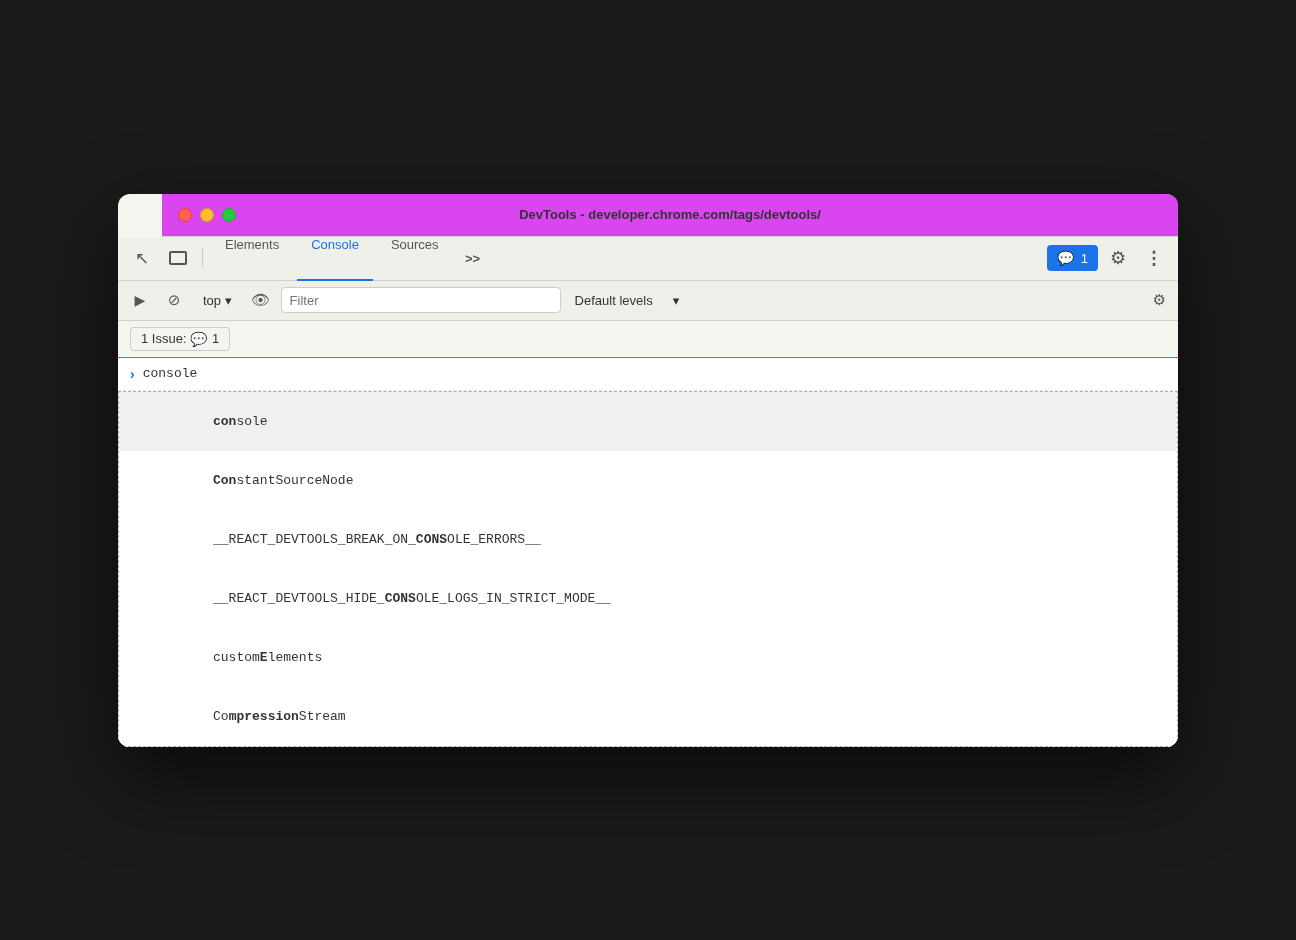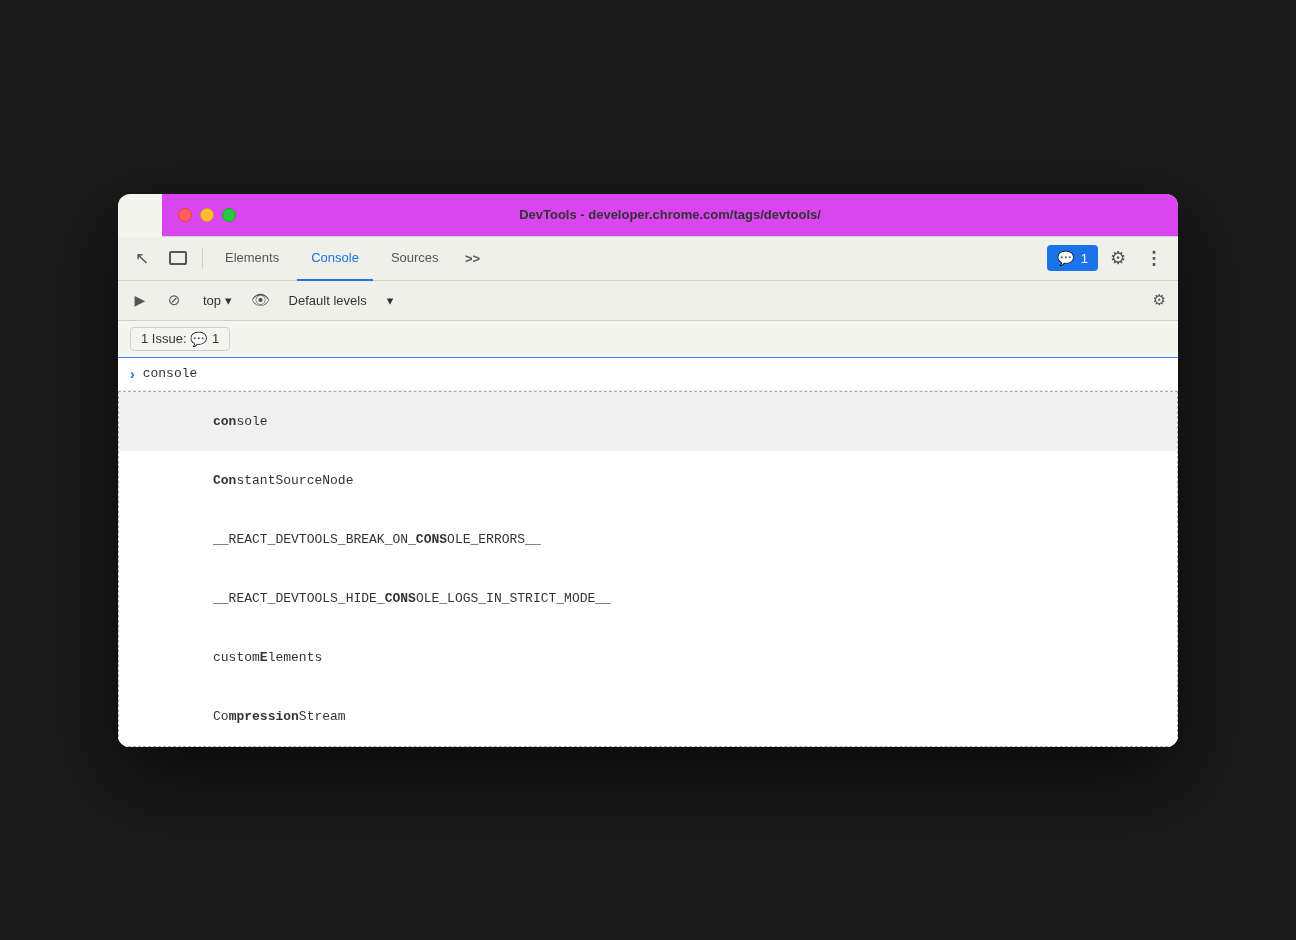--- a/index.html
+++ b/index.html
@@ -92,21 +92,20 @@
       width: 1px;
       height: 20px;
       background: #ccc;
       margin: 0 4px;
     }
 
     .tab {
       padding: 0 14px;
       height: 44px;
       display: flex;
-      align-items: center;
       font-size: 13px;
       color: #555;
       cursor: pointer;
       border-bottom: 2px solid transparent;
       margin-bottom: -1px;
     }
 
     .tab.active {
       color: #1a73e8;
       border-bottom: 2px solid #1a73e8;
@@ -338,20 +337,21 @@
 
       <div class="top-selector">
         <span>top</span>
         <span>▾</span>
       </div>
 
       <button class="console-icon-btn" title="Live expressions">
         <span style="font-size:15px;">👁</span>
       </button>
 
+      <input class="filter-input" type="text" placeholder="Filter" style="">
 
       <button class="default-levels-btn">
         <span>Default levels</span>
         <span>▾</span>
       </button>
 
       <div class="console-toolbar-spacer"></div>
 
       <span class="small-gear">⚙</span>
     </div>

